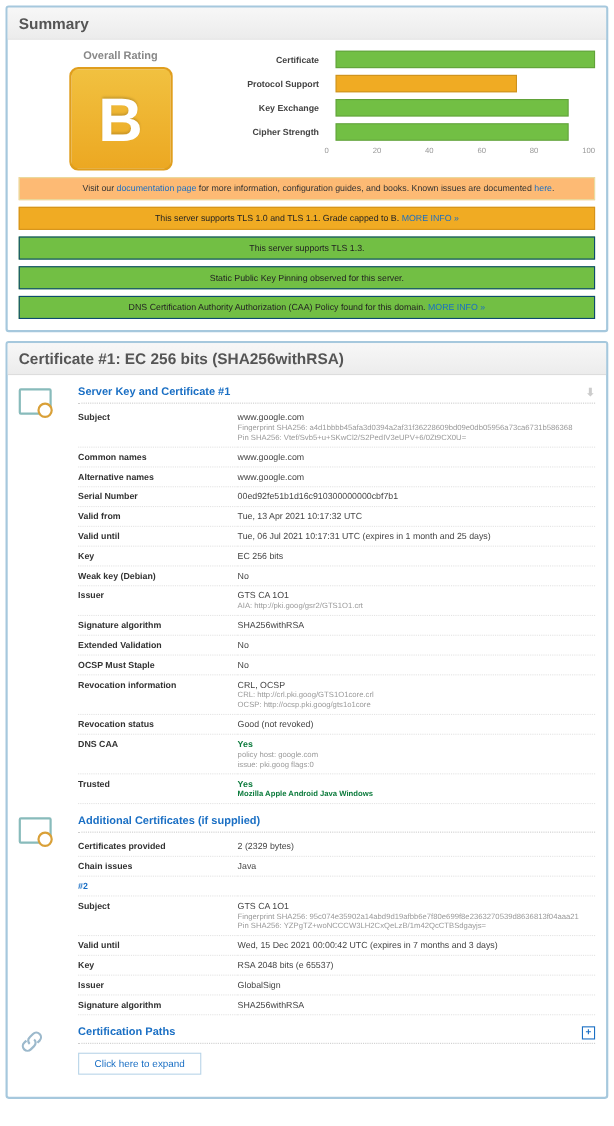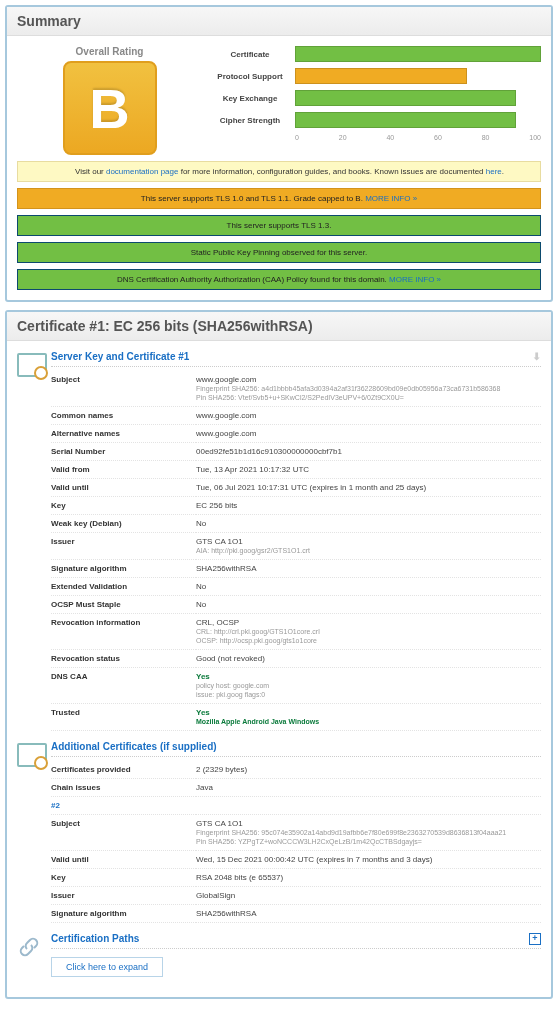--- a/index.html
+++ b/index.html
@@ -5,32 +5,32 @@
   body { margin:0; padding:5px; font-family: Arial, Helvetica, sans-serif; font-size:9px; background:#fff; color:#333; }
   .panel { border:2px solid #a6c8dd; border-radius:3px; background:#fff; margin-bottom:8px; }
   .panel-header { background:linear-gradient(#f7f7f7,#ececec); border-bottom:1px solid #ddd; padding:6px 10px; font-size:14px; font-weight:bold; color:#555; }
   .panel-body { padding:10px; }
   .rating-row { display:flex; }
   .rating-left { width:185px; text-align:center; }
   .rating-label { color:#888; font-weight:bold; font-size:10px; margin-bottom:4px; }
   .rating-box { width:90px; height:90px; margin:0 auto; background:linear-gradient(#f1c140,#eca822); border-radius:8px; border:2px solid #e09e1d; display:flex; align-items:center; justify-content:center; color:#fff; font-size:56px; font-weight:bold; text-shadow:0 -2px 2px rgba(0,0,0,.15); }
   .chart-area { flex:1; padding-left:8px; position:relative; }
   .chart-row { display:flex; align-items:center; margin-bottom:6px; }
-  .chart-cat { width:80px; text-align:center; font-size:8px; font-weight:bold; color:#444; padding-right:5px; }
+  .chart-cat { width:80px; text-align:right; font-size:8px; font-weight:bold; color:#444; padding-right:15px; }
   .chart-bar-wrap { flex:1; height:16px; position:relative; }
   .chart-bar { height:100%; border:1px solid rgba(0,0,0,.15); box-sizing:border-box; }
   .bar-green { background:#72bf44; }
   .bar-orange { background:#f0ab23; }
   .axis { display:flex; margin-left:85px; font-size:7px; color:#999; justify-content:space-between; }
   .notice { text-align:center; padding:5px; margin-top:6px; font-size:8px; }
-  .n-cream { background:#fef9c3; border:1px solid #e8dca0;padding-left:26px; }
+  .n-cream { background:#fdba74; border:1px solid #e8dca0;padding-left:26px; }
   .n-orange { background:#f0ab23; border:1px solid #d4931a; color:#222; }
   .n-green { background:#72bf44; border:1px solid #0c4a6e; color:#222; }
   a { color:#1a6fc4; text-decoration:none; }
-  .cert-section { display:flex; margin-bottom:10px; }
+  .cert-section { display:flex; margin-bottom:10px;gap:20px; }
   .icon-col { width:34px; padding-top:2px; }
   .cert-content { flex:1; }
   .sect-title { color:#1a6fc4; font-weight:bold; font-size:10px; border-bottom:1px dotted #ccc; padding-bottom:4px; margin-bottom:4px; }
   table.kv { width:100%; border-collapse:collapse; }
   table.kv td { padding:4px 0; border-bottom:1px dotted #e3e3e3; vertical-align:top; font-size:8px; }
   table.kv td.k { width:145px; font-weight:bold; color:#333; }
   table.kv td.v { color:#444;margin-left:19px; }
   .muted { color:#999; font-size:7px; }
   .green-txt { color:#0a7a3b; font-weight:bold; }
   .expand-btn { text-align:left; }

